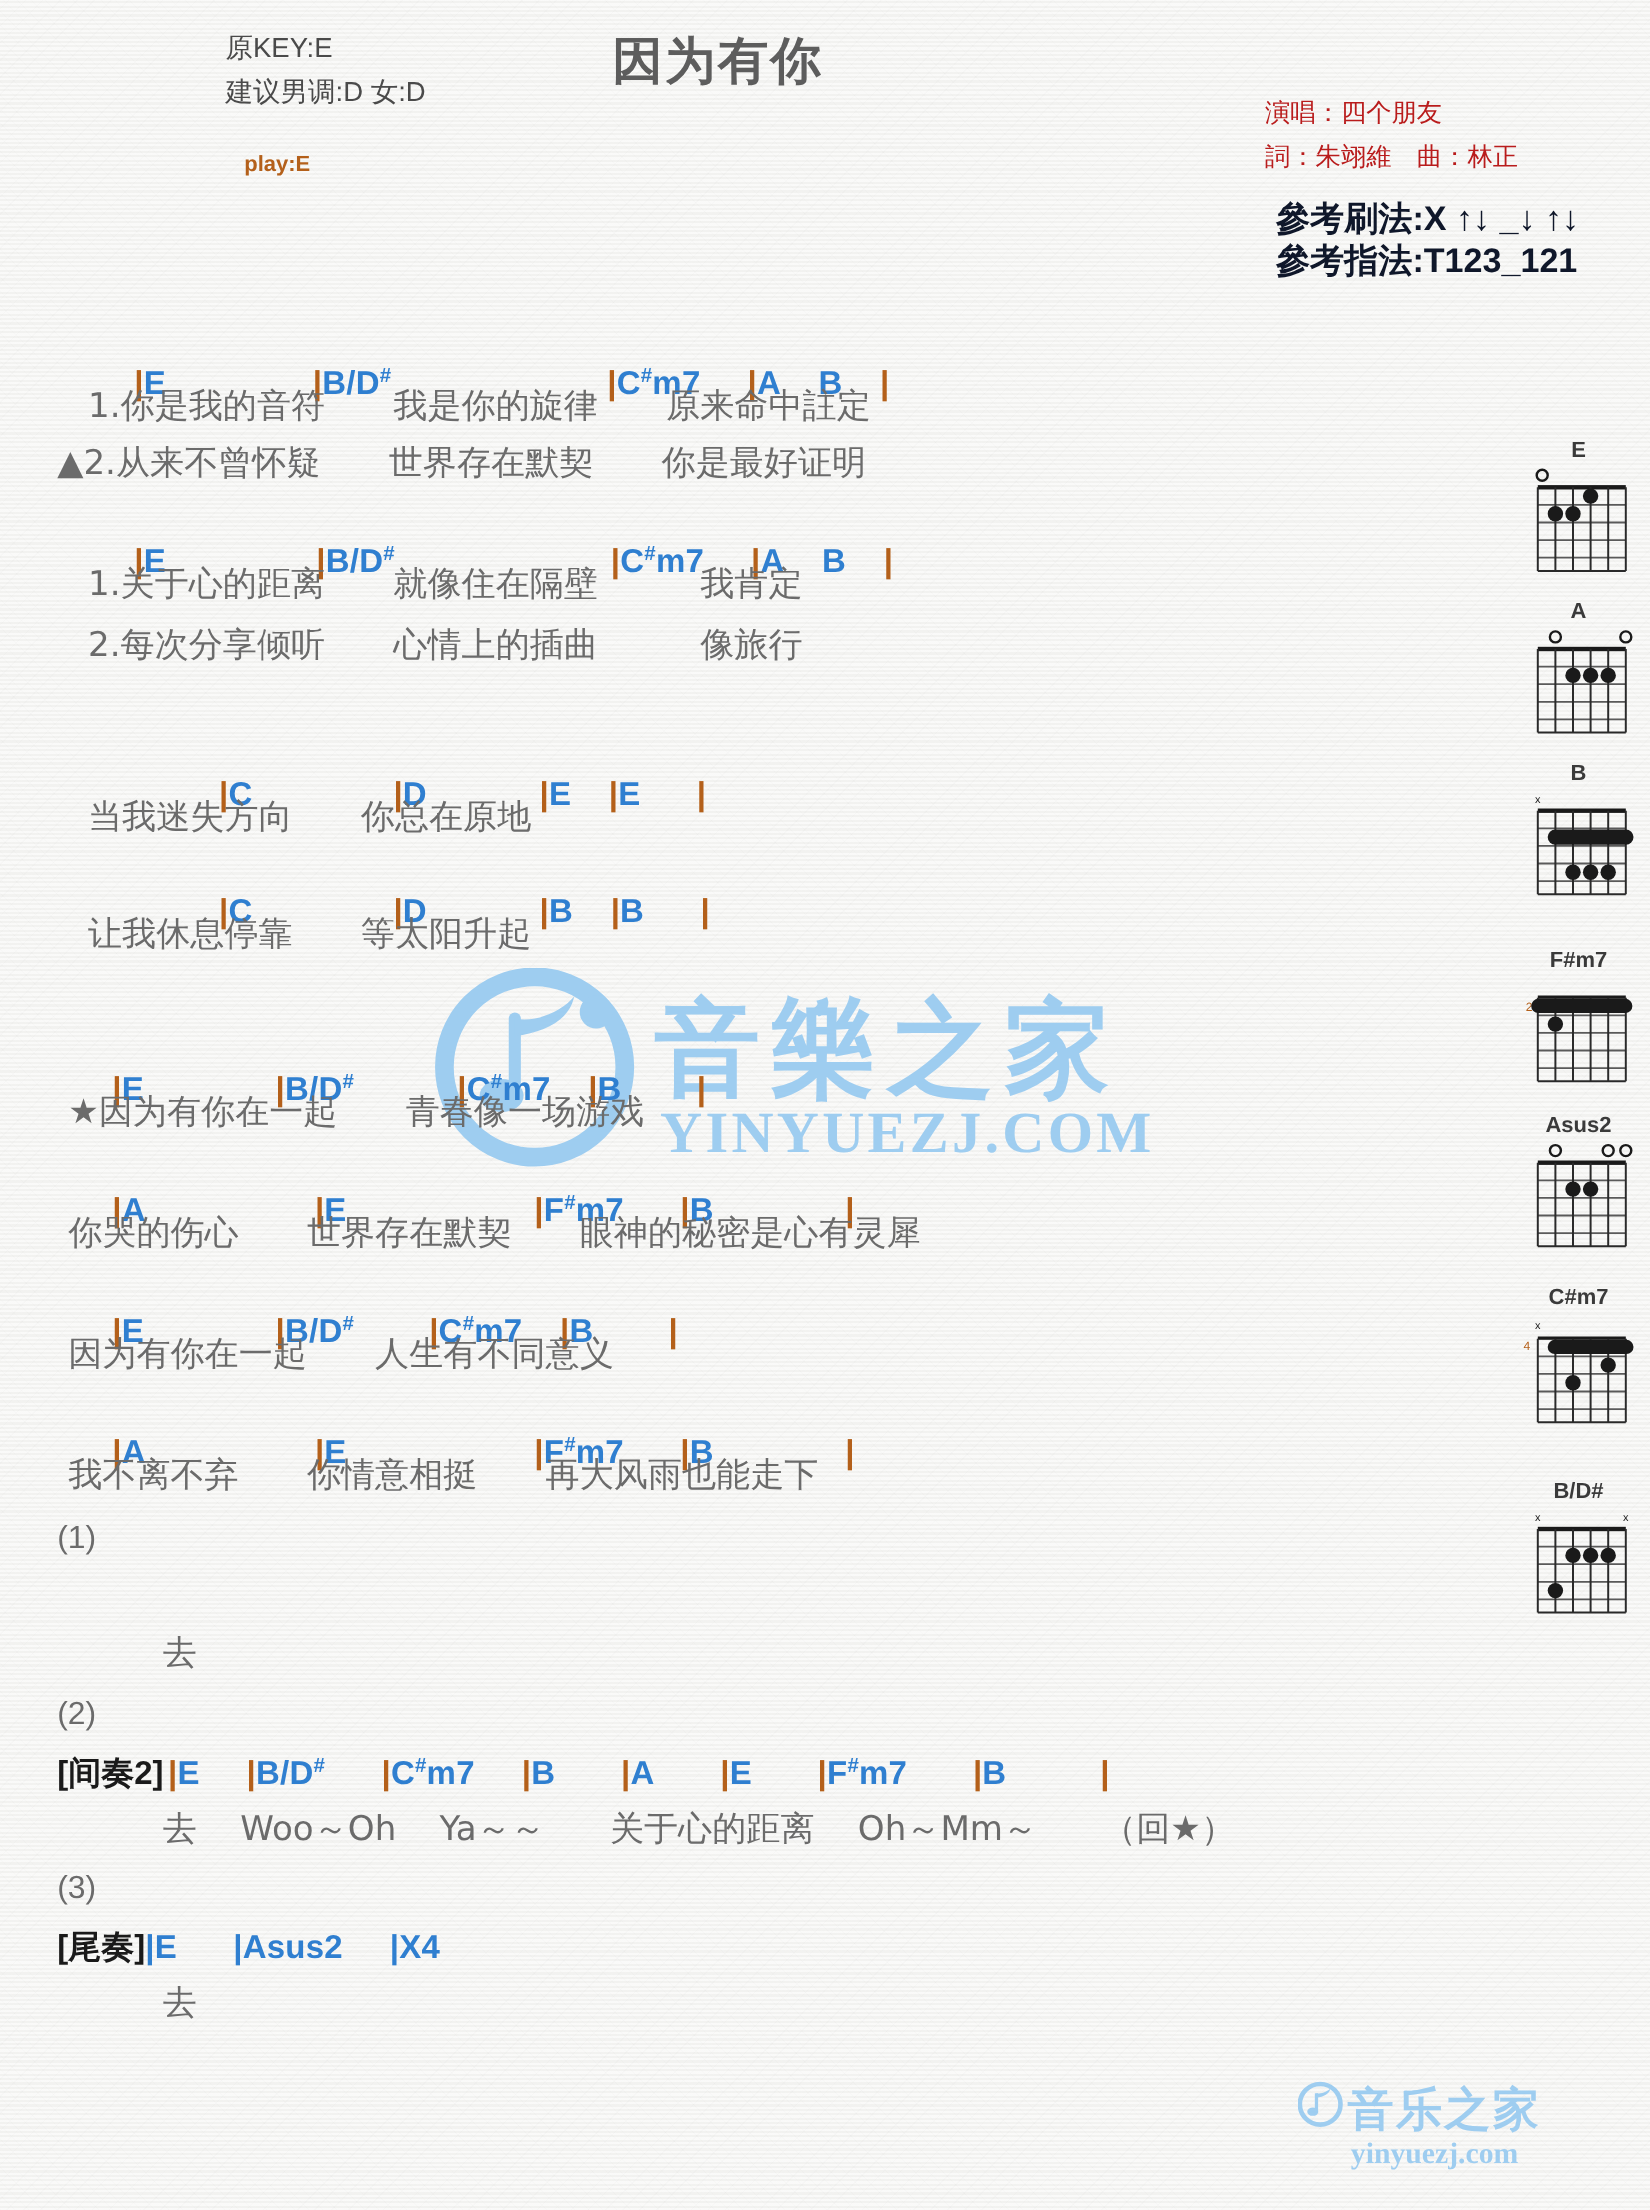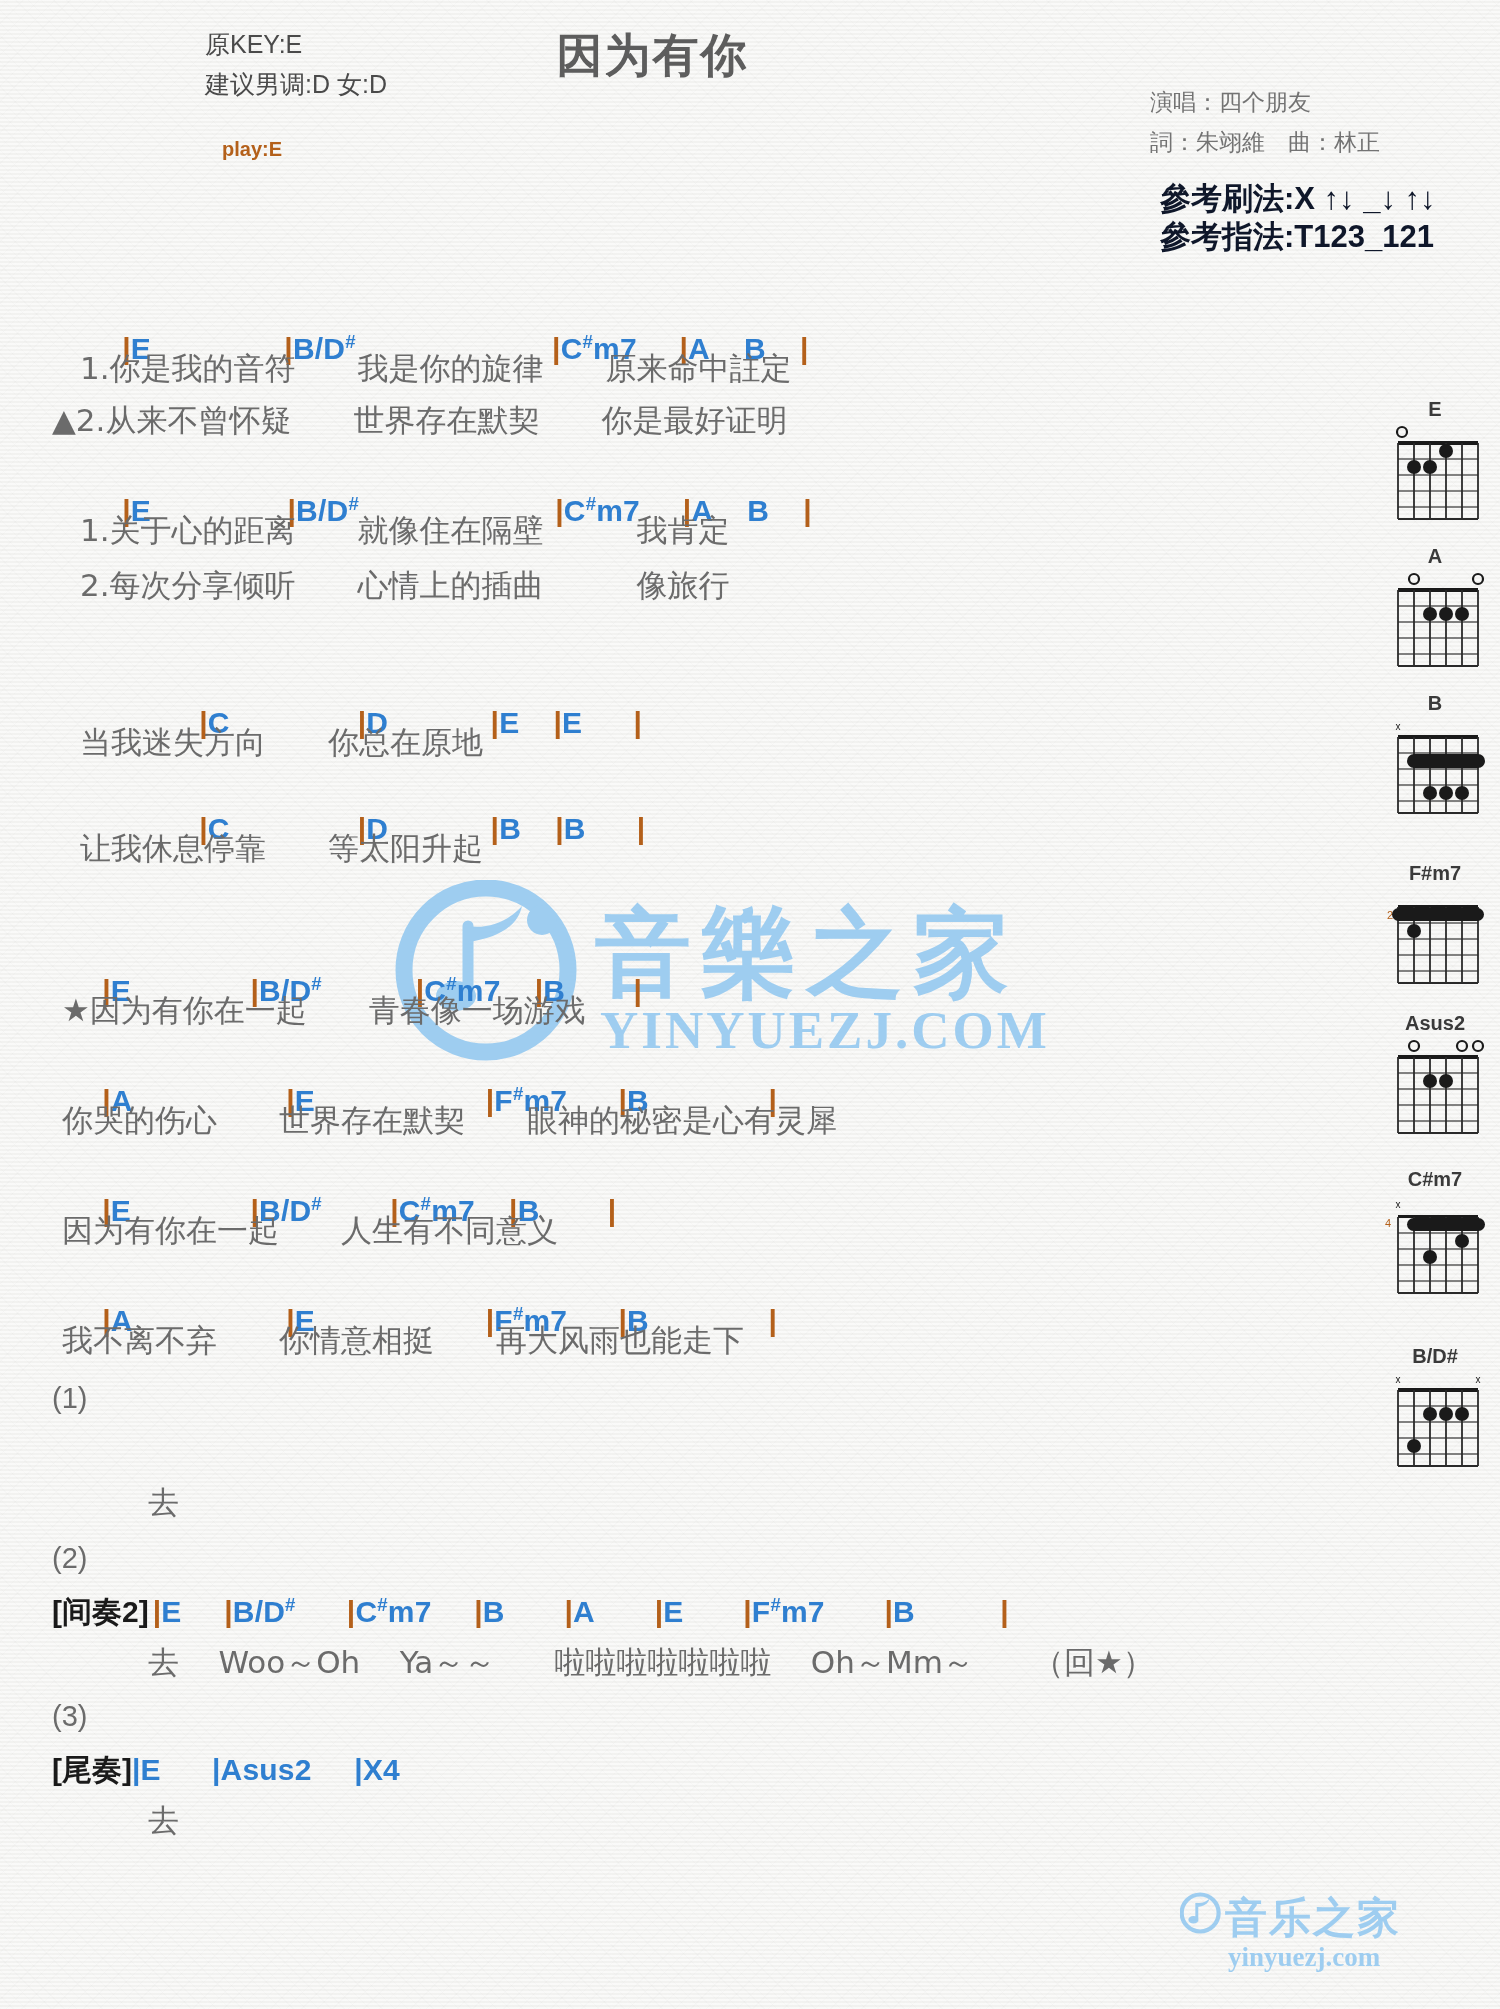--- a/index.html
+++ b/index.html
@@ -56,21 +56,21 @@
     top: 25px;
     text-align: center;
     color: #5d5d5d;
     font-size: 46px;
     font-weight: bold;
     letter-spacing: 2px;
   }
   .meta-right {
     left: 1150px;
     top: 82px;
-    color: #737373;
+    color: #b91c1c;
     font-size: 23px;
     line-height: 40px;
     white-space: nowrap;
   }
   .meta-right2 {
     left: 1160px;
     top: 180px;
     color: #0f172a;
     font-size: 31px;
     line-height: 38px;
@@ -267,21 +267,21 @@
   </div>
   <div class="abs lyricline" style="left:62px; top:1320px;">我不离不弃　　你情意相挺　　再大风雨也能走下</div>
 
   <div class="abs paren-num" style="left:52px; top:1382px;">(1)</div>
   <div class="abs lyricline" style="left:148px; top:1482px;">去</div>
 
   <div class="abs paren-num" style="left:52px; top:1542px;">(2)</div>
   <div class="abs" style="left:52px; top:1592px;">
     <span class="section-tag">[间奏2]</span><span class="chordline latin" style="margin-left:4px;"><span class="bar">|</span>E<span>&nbsp;&nbsp;&nbsp;&nbsp;&nbsp;</span><span class="bar">|</span>B/D<sup class="sharp">#</sup><span>&nbsp;&nbsp;&nbsp;&nbsp;&nbsp;&nbsp;</span><span class="bar">|</span>C<sup class="sharp">#</sup>m7<span>&nbsp;&nbsp;&nbsp;&nbsp;&nbsp;</span><span class="bar">|</span>B<span>&nbsp;&nbsp;&nbsp;&nbsp;&nbsp;&nbsp;&nbsp;</span><span class="bar">|</span>A<span>&nbsp;&nbsp;&nbsp;&nbsp;&nbsp;&nbsp;&nbsp;</span><span class="bar">|</span>E<span>&nbsp;&nbsp;&nbsp;&nbsp;&nbsp;&nbsp;&nbsp;</span><span class="bar">|</span>F<sup class="sharp">#</sup>m7<span>&nbsp;&nbsp;&nbsp;&nbsp;&nbsp;&nbsp;&nbsp;</span><span class="bar">|</span>B<span>&nbsp;&nbsp;&nbsp;&nbsp;&nbsp;&nbsp;&nbsp;&nbsp;&nbsp;&nbsp;</span><span class="bar">|</span></span>
   </div>
-  <div class="abs lyricline" style="left:148px; top:1642px;">去    Woo～Oh    Ya～～      啦啦啦啦啦啦啦    Oh～Mm～      （回★）</div>
+  <div class="abs lyricline" style="left:148px; top:1642px;">去    Woo～Oh    Ya～～      关于心的距离    Oh～Mm～      （回★）</div>
 
   <div class="abs paren-num" style="left:52px; top:1700px;">(3)</div>
   <div class="abs" style="left:52px; top:1750px;">
     <span class="section-tag">[尾奏]</span><span class="chordline latin">|E      |Asus2     |X4</span>
   </div>
   <div class="abs lyricline" style="left:148px; top:1800px;">去</div>
 
   <div class="diagram" style="left:1370px; top:398px;">
     <div class="dtitle">E</div>
     <svg width="110" height="105" viewBox="0 0 110 105">

